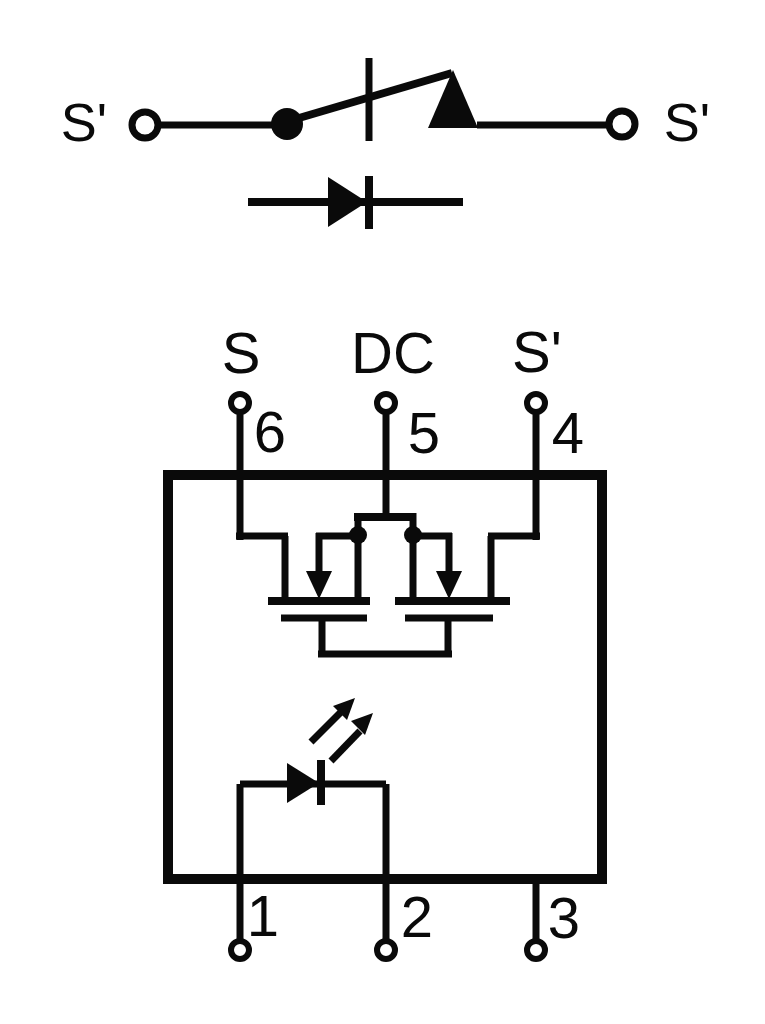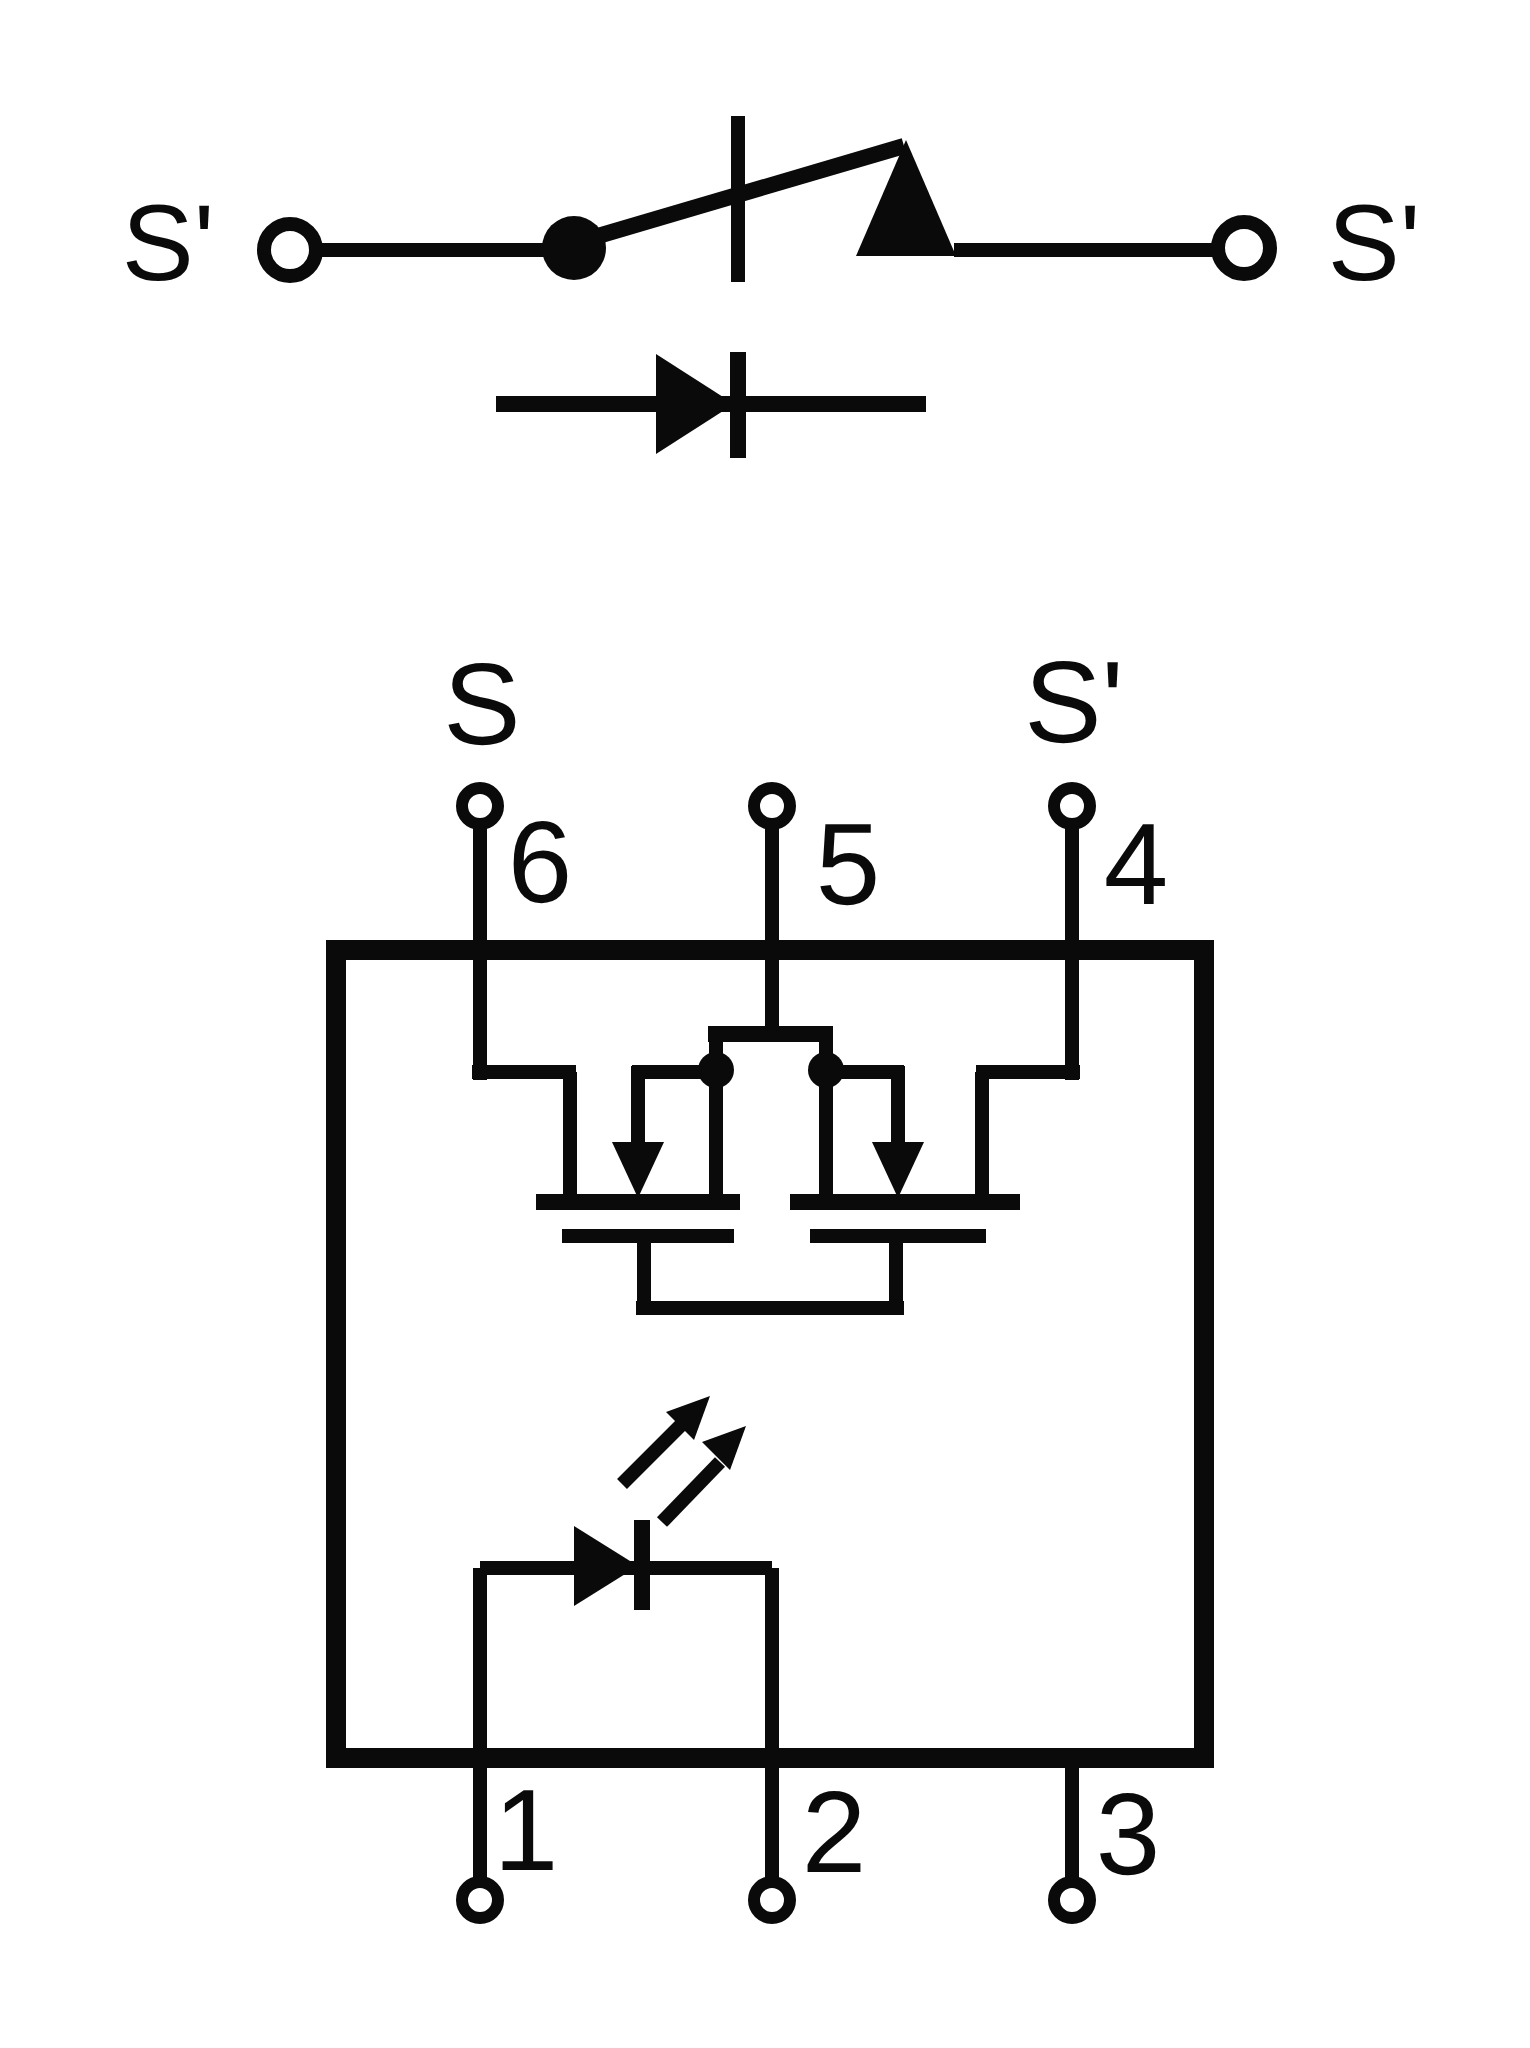--- a/index.html
+++ b/index.html
@@ -115,20 +115,21 @@
       <polygon class="fill" points="355,698 347,720 333,706"></polygon>
       <line class="stroke" x1="331" y1="761" x2="360" y2="731" stroke-width="7"></line>
       <polygon class="fill" points="373,713 365,735 351,721"></polygon>
     </g>
   </svg>
 
   <div class="label lbl-top" style="left: 84px; top: 122px; color: rgb(10, 10, 10);">S'</div>
   <div class="label lbl-top" style="left: 687px; top: 122px; color: rgb(10, 10, 10);">S'</div>
 
   <div class="label lbl-pin" style="left: 241px; top: 353px; color: rgb(10, 10, 10);">S</div>
+  <div class="label lbl-pin" style="left: 393px; top: 353px; color: rgb(10, 10, 10);">DC</div>
   <div class="label lbl-pin" style="left: 537px; top: 352px; color: rgb(10, 10, 10);">S'</div>
 
   <div class="label lbl-num" style="left: 270px; top: 432px; color: rgb(10, 10, 10);">6</div>
   <div class="label lbl-num" style="left: 424px; top: 433px; color: rgb(10, 10, 10);">5</div>
   <div class="label lbl-num" style="left: 568px; top: 433px; color: rgb(10, 10, 10);">4</div>
 
   <div class="label lbl-num" style="left: 263px; top: 916px; color: rgb(10, 10, 10);">1</div>
   <div class="label lbl-num" style="left: 417px; top: 917px; color: rgb(10, 10, 10);">2</div>
   <div class="label lbl-num" style="left: 564px; top: 918px; color: rgb(10, 10, 10);">3</div>
 </div>

